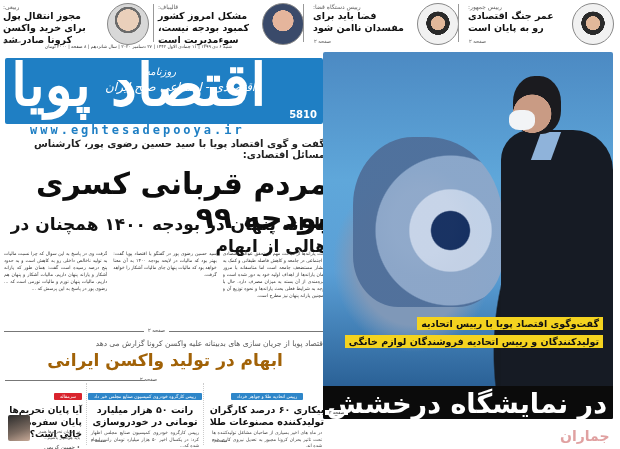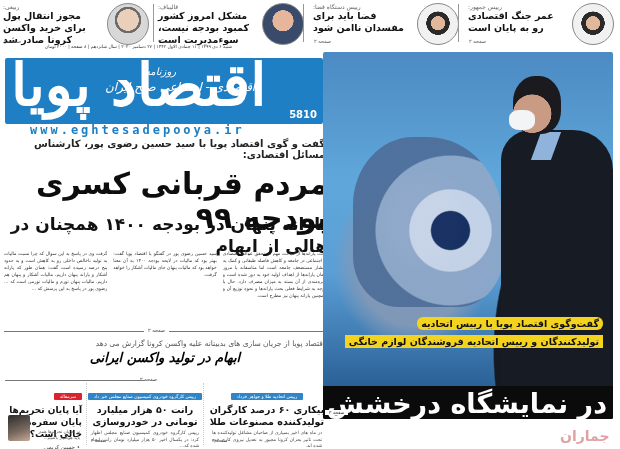--- a/index.html
+++ b/index.html
@@ -34,21 +34,21 @@
     .kicker { position: absolute; top: 138px; left: 5px; width: 320px; font-size: 10px; font-weight: bold; color: #222; direction: rtl; text-align: right; }
     .headline { position: absolute; top: 167px; left: 2px; width: 326px; font-size: 30px; font-weight: bold; color: #0d0d0d; direction: rtl; text-align: right; letter-spacing: -1px; line-height: 34px; }
     .subhead { position: absolute; top: 213px; left: 3px; width: 324px; font-size: 17px; font-weight: bold; color: #111; direction: rtl; text-align: right; line-height: 22px; }
     .body-cols { position: absolute; top: 250px; left: 4px; width: 322px; height: 74px; display: flex; direction: rtl; gap: 6px; }
     .body-col { flex: 1; font-size: 4.6px; line-height: 7px; color: #333; text-align: justify; overflow: hidden; direction: rtl; }
     .pg-ref-row { position: absolute; top: 327px; left: 4px; width: 320px; height: 8px; }
     .pg-ref-row .line { position: absolute; top: 4px; left: 0; width: 100%; height: 1px; background: #777; }
     .pg-ref-row .lbl { position: absolute; top: 0; left: 140px; background: #fff; padding: 0 4px; font-size: 5px; color: #444; }
 
     .kicker2 { position: absolute; top: 339px; left: 5px; width: 320px; font-size: 7.5px; color: #555; direction: rtl; }
-    .headline2 { position: absolute; top: 350px; left: 5px; width: 320px; font-size: 13px; font-weight: bold; text-align: center; direction: rtl; color: #000000; font-style: italic; }
+    .headline2 { position: absolute; top: 350px; left: 5px; width: 320px; font-size: 17px; font-weight: bold; text-align: center; direction: rtl; color: #a16207; }
     .pg-ref2 { position: absolute; top: 376px; left: 140px; font-size: 5px; color: #444; }
     .hr2 { position: absolute; top: 380px; left: 5px; width: 140px; height: 1px; background: #777; }
 
     
     .bottom { position: absolute; top: 383px; left: 2px; width: 324px; height: 62px; display: flex; gap: 4px; }
     .bbox { position: relative; height: 62px; direction: rtl; text-align: center; }
     .bbox .tag { display: inline-block; background: #2e86c9; color: #fff; font-size: 4.5px; padding: 1px 6px; border-radius: 1px; }
     .bbox .tag.red { background: #d9232d; }
     .bbox .bt { font-size: 9.5px; font-weight: bold; line-height: 12px; color: #111; margin-top: 2px; }
     .bbox .bb { font-size: 4.6px; line-height: 6.5px; color: #444; margin-top: 2px; padding: 0 4px; text-align: justify; }
@@ -68,21 +68,21 @@
         radial-gradient(ellipse 50px 55px at 100px 170px, #c9d6e8 0 60%, transparent 100%),
         radial-gradient(ellipse 80px 90px at 90px 210px, #7f98b8 0 70%, transparent 100%),
         linear-gradient(180deg, #4c8ac3 0%, #5fa7da 35%, #5a9fd6 60%, #1d4f84 100%);
     }
     .photo .head { position: absolute; left: 190px; top: 24px; width: 48px; height: 58px; border-radius: 45% 45% 40% 40%; background: radial-gradient(circle at 40% 65%, #c99b84 0 40%, #1b1b1f 41%); }
     .photo .mask { position: absolute; left: 186px; top: 58px; width: 26px; height: 20px; border-radius: 40%; background: #f2f4f6; }
     .photo .coat { position: absolute; left: 178px; top: 78px; width: 112px; height: 300px; background: #161b24; border-radius: 30px 40px 0 0; }
     .photo .collar { position: absolute; left: 213px; top: 80px; width: 20px; height: 28px; background: #8fb3da; transform: skew(-20deg); }
     .photo .astro { position: absolute; left: 30px; top: 85px; width: 150px; height: 170px; border-radius: 40% 50% 30% 30%; background: radial-gradient(circle at 65% 55%, #102a5c 0 14%, #c7d4e8 15% 30%, #8da7c9 31% 55%, #4f6f9a 56% 80%, transparent 81%); opacity: 0.95; }
     .ylabel { position: absolute; background: #f4d31f; color: #111; font-weight: bold; font-size: 9.5px; padding: 1px 4px; direction: rtl; white-space: nowrap; }
-    .ylabel.a { right: 10px; top: 265px; border-radius: 6px; }
+    .ylabel.a { right: 10px; top: 265px; }
     .ylabel.b { right: 10px; top: 283px; }
     .bigblack { position: absolute; background: #0b0b0b; color: #fff; font-weight: bold; direction: rtl; white-space: nowrap; font-size: 27px; line-height: 36px; padding: 0 6px; }
     .bigblack.a { right: 10px; top: 298px; margin-top: 36px; }
     .bigblack.b { right: 0; top: 334px; }
     .photo-pg { position: absolute; left: 2px; bottom: 4px; font-size: 4.5px; background: #fff; padding: 0 4px; color: #333; }
     .wm { position: absolute; left: 560px; top: 428px; font-size: 14px; color: #d47a7a; font-weight: bold; direction: rtl; opacity: 0.7; }
   </style>
 </head>
 <body>
 

